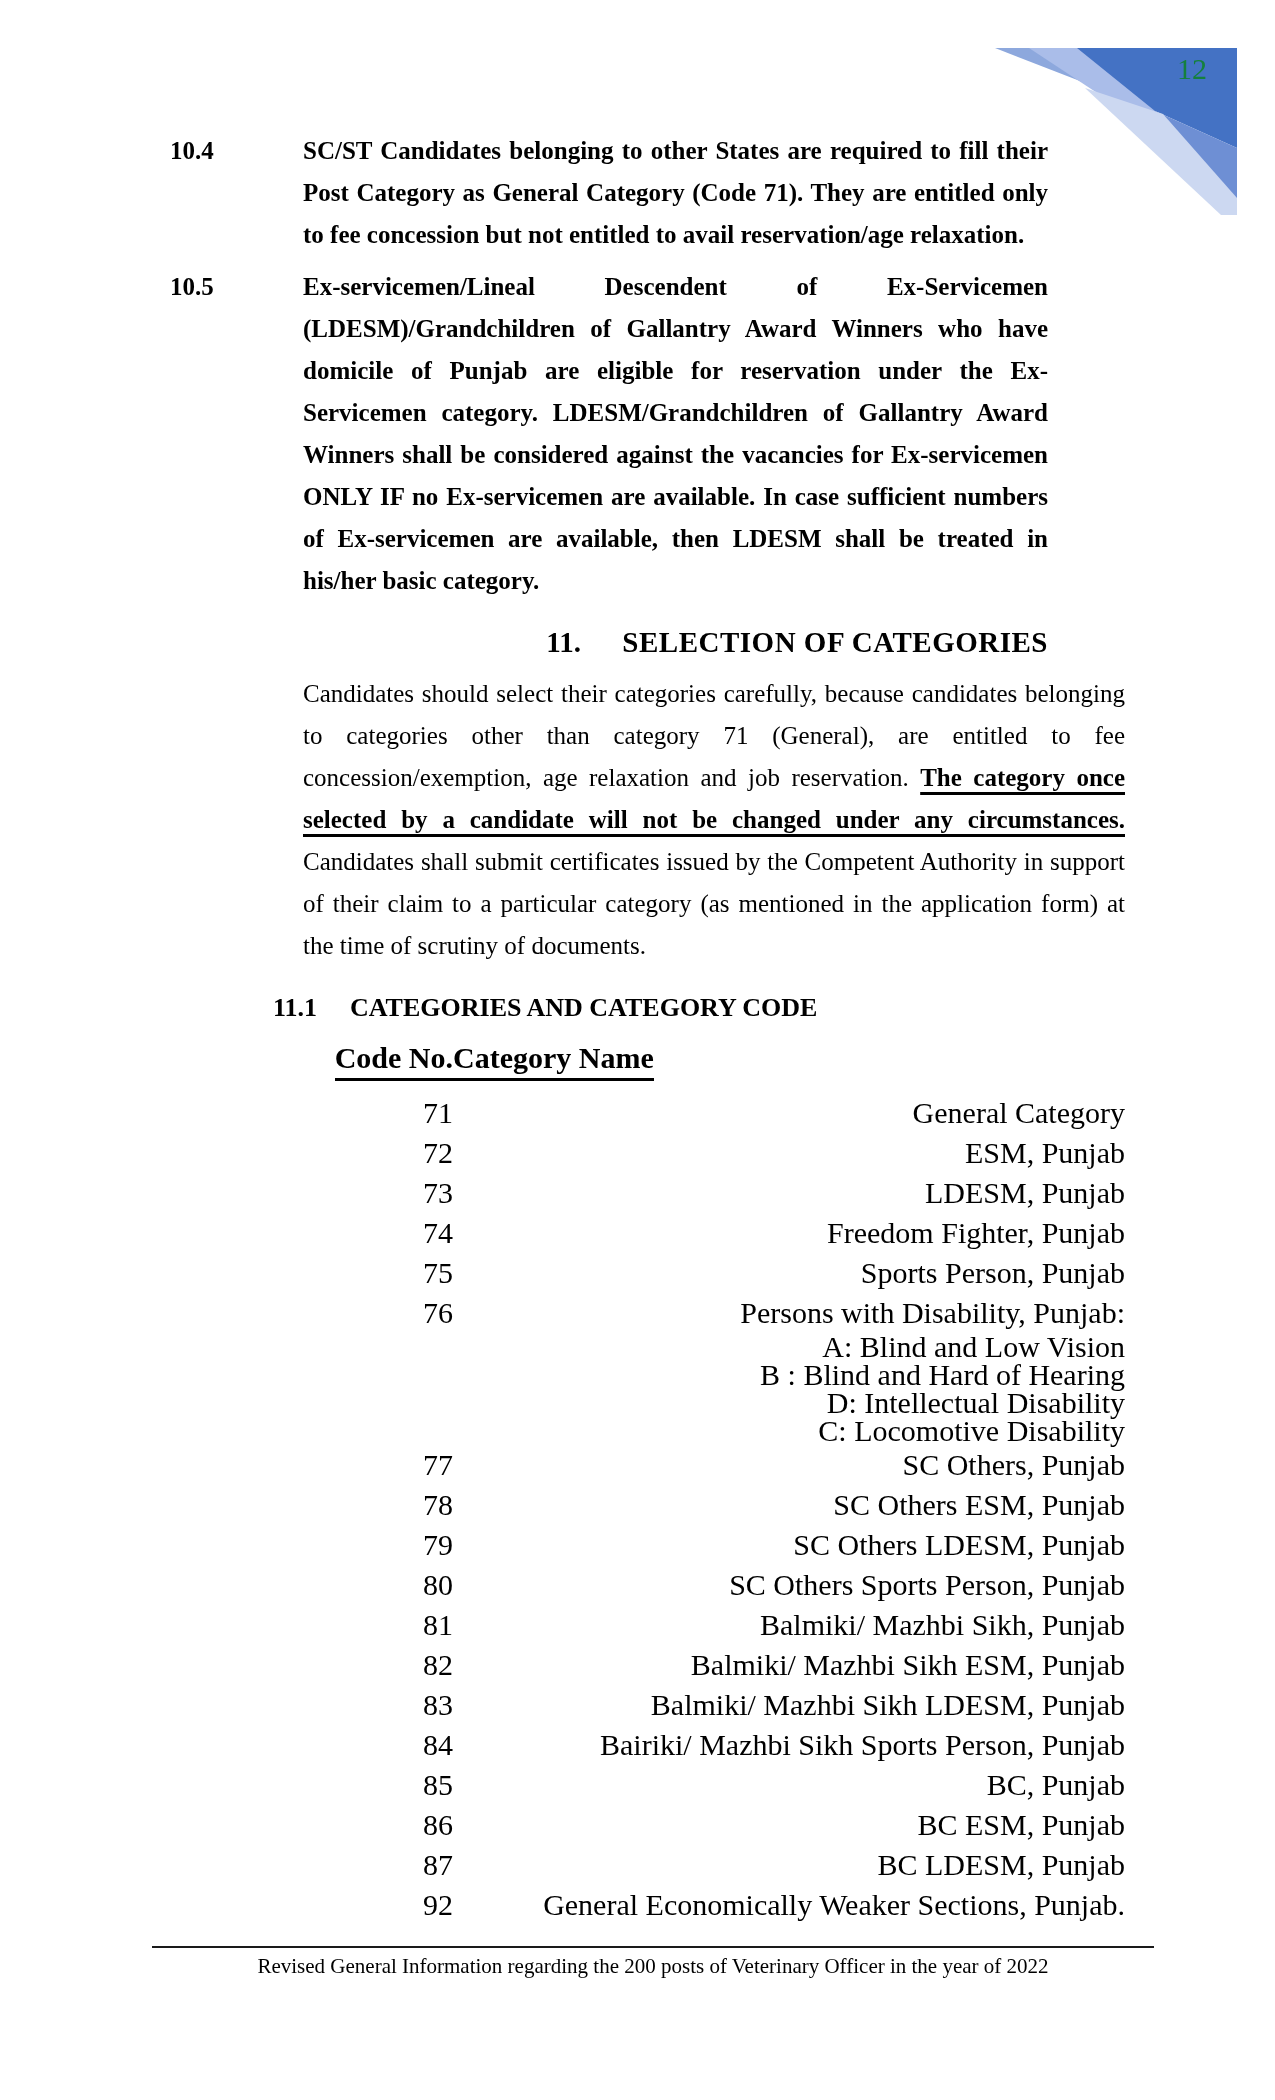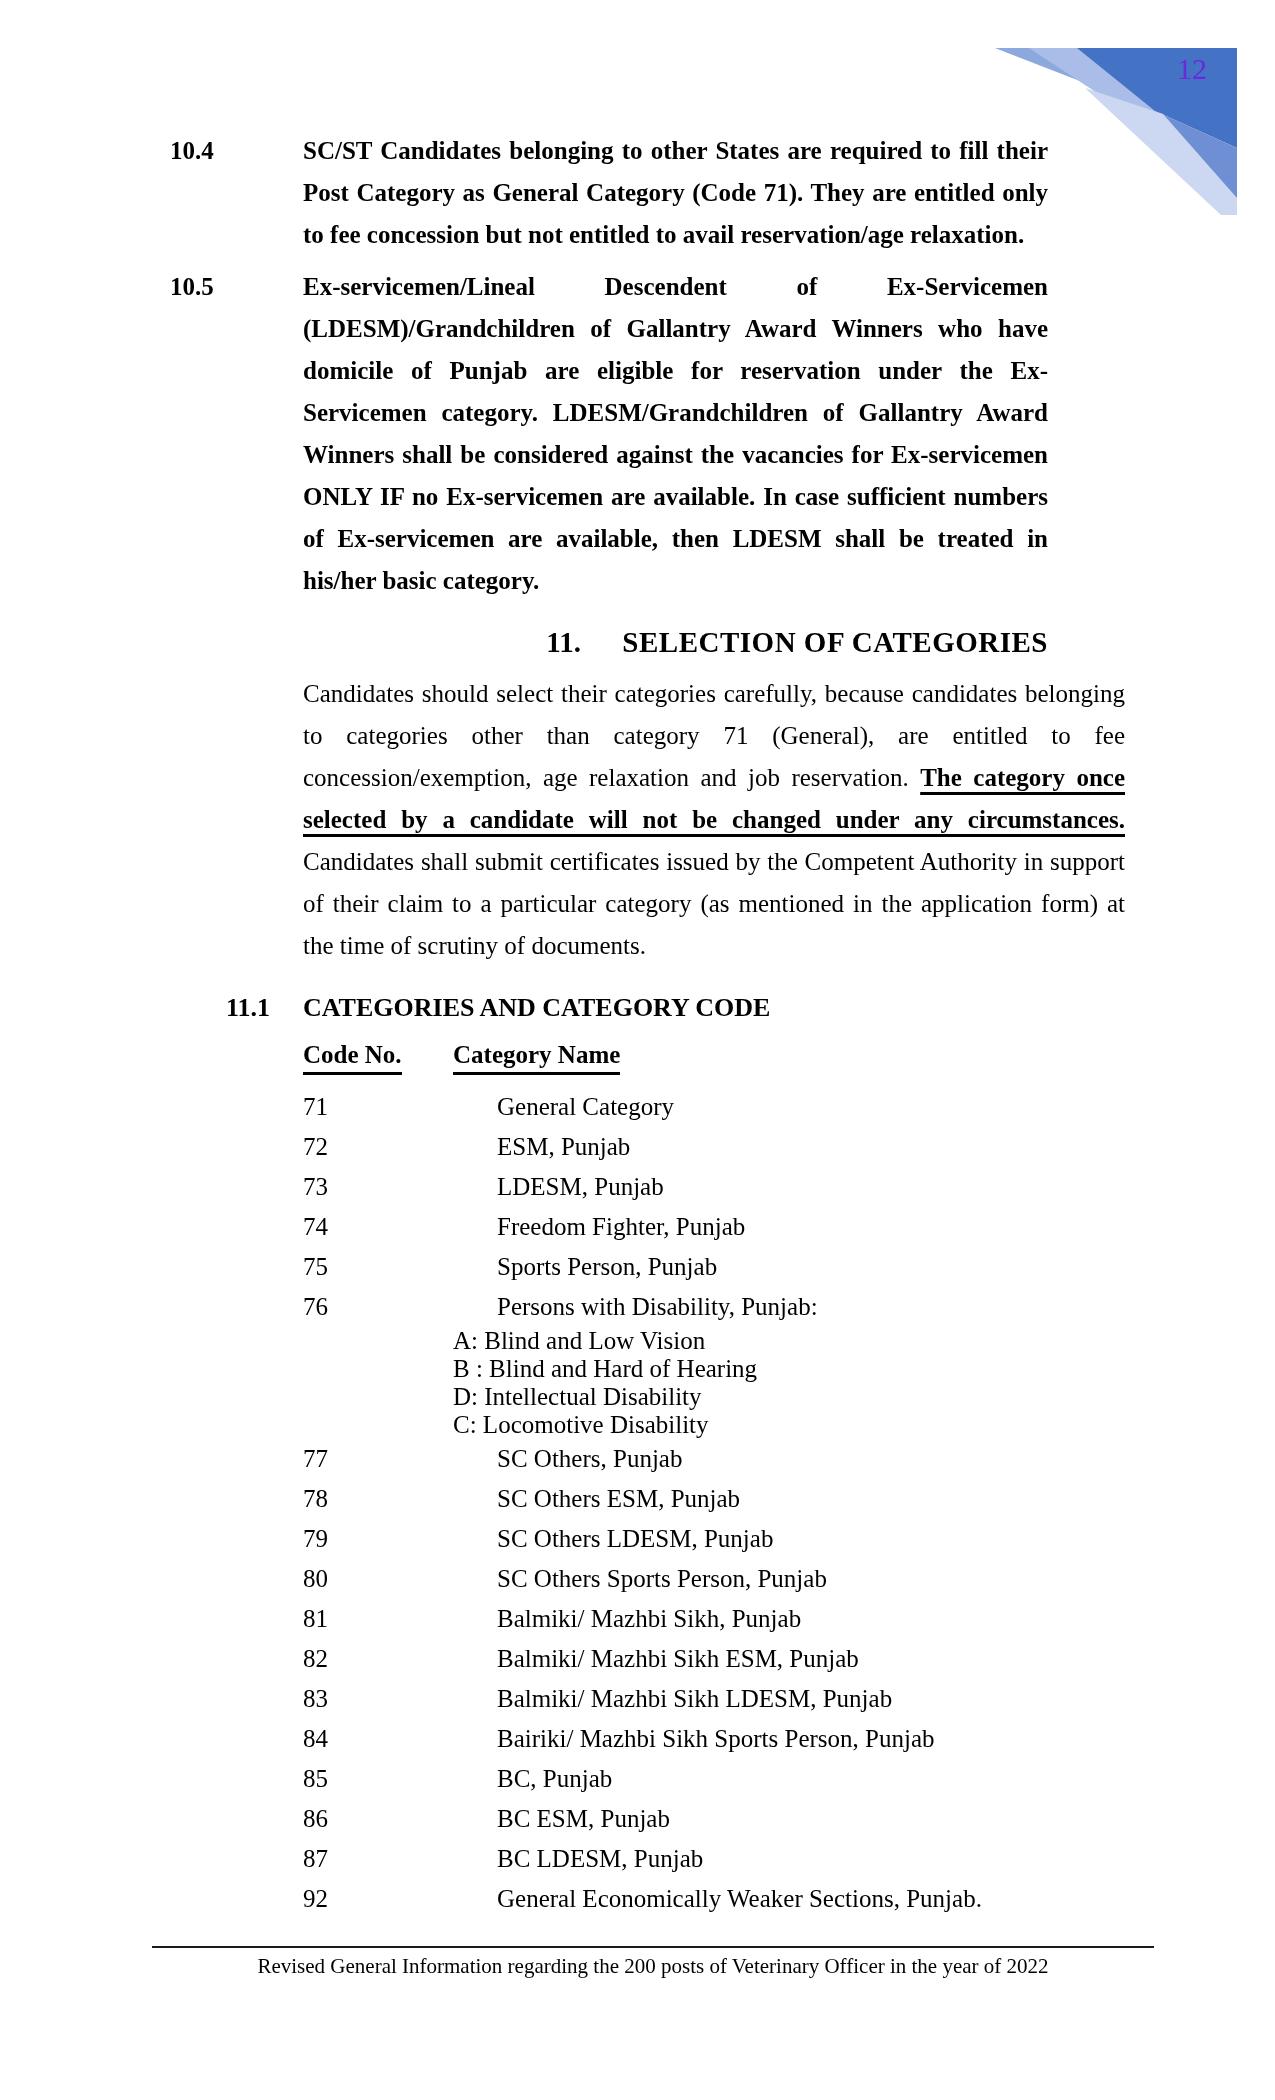--- a/index.html
+++ b/index.html
@@ -4,37 +4,37 @@
 <style>
   html,body{margin:0;padding:0;background:#ffffff;}
   .page{
     position:relative;width:1275px;height:2100px;background:#ffffff;
     font-family:"Liberation Serif","DejaVu Serif",serif;color:#000;overflow:hidden;
   }
   
   .corner{position:absolute;top:48px;left:995px;width:242px;height:167px;}
   .pagenum{
     position:absolute;top:52px;left:1160px;width:64px;text-align:center;
-    font-size:30px;color:#6d28d9;
+    font-size:30px;color:#15803d;
   }
   
   .content{position:absolute;top:130px;left:0;width:1048px;}
   .secrow{display:flex;padding-left:170px;}
   .secrow .num{flex:0 0 133px;font-weight:bold;font-size:25px;line-height:42px;}
   .secrow .body{width:822px;text-align:justify;font-weight:bold;font-size:25px;line-height:42px;}
   .mt10{margin-top:10px;}
   .h11{display:flex;padding-left:149px;margin-top:24px;align-items:baseline;justify-content:flex-end;}
   .h11 .num{flex:0 0 76px;font-weight:bold;font-size:29px;}
   .h11 .title{font-weight:bold;font-size:29px;letter-spacing:.5px;}
   .para11{margin-left:303px;width:822px;text-align:justify;font-size:25px;line-height:42px;margin-top:14px;}
   .emph{font-weight:bold;text-decoration:underline;text-decoration-thickness:3px;text-underline-offset:6px;}
-  .h111{display:flex;padding-left:226px;margin-top:26px;align-items:baseline;}
+  .h111{display:flex;padding-left:226px;margin-top:26px;align-items:baseline;margin-left:47px;}
   .h111 .num{flex:0 0 77px;font-weight:bold;font-size:26px;}
   .h111 .title{font-weight:bold;font-size:26px;}
-  .cattable{margin-left:303px;margin-top:18px;font-size:25px;width:822px;}
+  .cattable{margin-left:303px;margin-top:18px;font-size:30px;width:822px;text-align:right;}
   .thead{display:flex;margin-bottom:12px;}
   .thead .code{flex:0 0 150px;}
   .thead .hcell{font-weight:bold;border-bottom:3px solid #000;padding-bottom:3px;display:inline-block;}
   .trow{display:flex;line-height:40px;gap:44px;}
   .trow .code{flex:0 0 150px;}
   .trow .name{flex:1;}
   .subrow{padding-left:150px;line-height:28px;}
   
   .footer-rule{position:absolute;top:1946px;left:152px;width:1002px;border-top:2px solid #1a1a1a;}
   .footer-text{position:absolute;top:1954px;left:152px;width:1002px;text-align:center;font-size:21px;}

